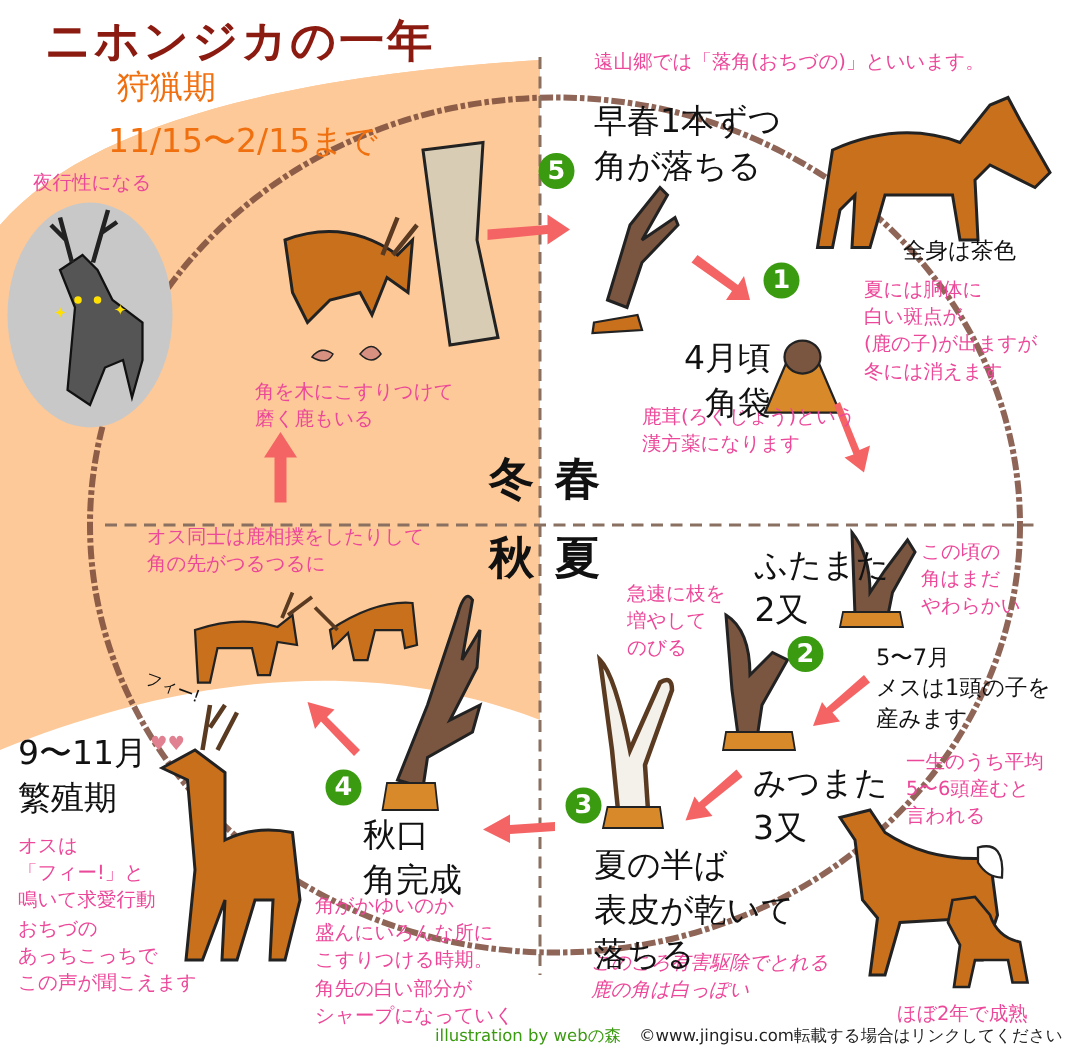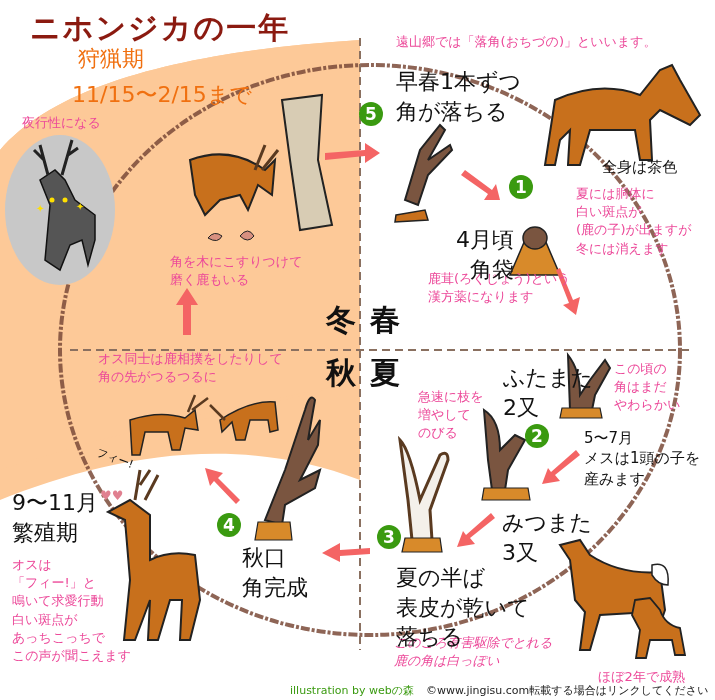--- a/index.html
+++ b/index.html
@@ -137,27 +137,35 @@
 (鹿の子)が出ますが
 冬には消えます</div>
   <div class="t red" style="left:428px; top:270px;">鹿茸(ろくじょう)という
 漢方薬になります</div>
   <div class="t red" style="left:614px; top:360px;">この頃の
 角はまだ
 やわらかい</div>
   <div class="t red" style="left:418px; top:388px;">急速に枝を
 増やして
 のびる</div>
+  <div class="t red" style="left:604px; top:500px;">一生のうち平均
+5〜6頭産むと
+言われる</div>
   <div class="t red" style="left:394px; top:634px;font-style:italic;">このころ有害駆除でとれる
 鹿の角は白っぽい</div>
   <div class="t red" style="left:598px; top:668px;">ほぼ2年で成熟</div>
+  <div class="t red" style="left:210px; top:596px;">角がかゆいのか
+盛んにいろんな所に
+こすりつける時期。
+角先の白い部分が
+シャープになっていく</div>
   <div class="t red" style="left:12px; top:556px;">オスは
 「フィー!」と
 鳴いて求愛行動
-白い斑点が
+おちづの
 あっちこっちで
 この声が聞こえます</div>
   <div class="t" style="left:96px; top:452px; font-size:11px; color:#111; transform:rotate(20deg);">フィー!</div>
 
   <div class="t blk-l" style="left:396px; top:67px;">早春1本ずつ
 角が落ちる</div>
   <div class="num" style="left:359px; top:102px;">5</div>
 
   <div class="t blk-l" style="left:456px; top:225px;text-align:right;">4月頃
 角袋</div>

